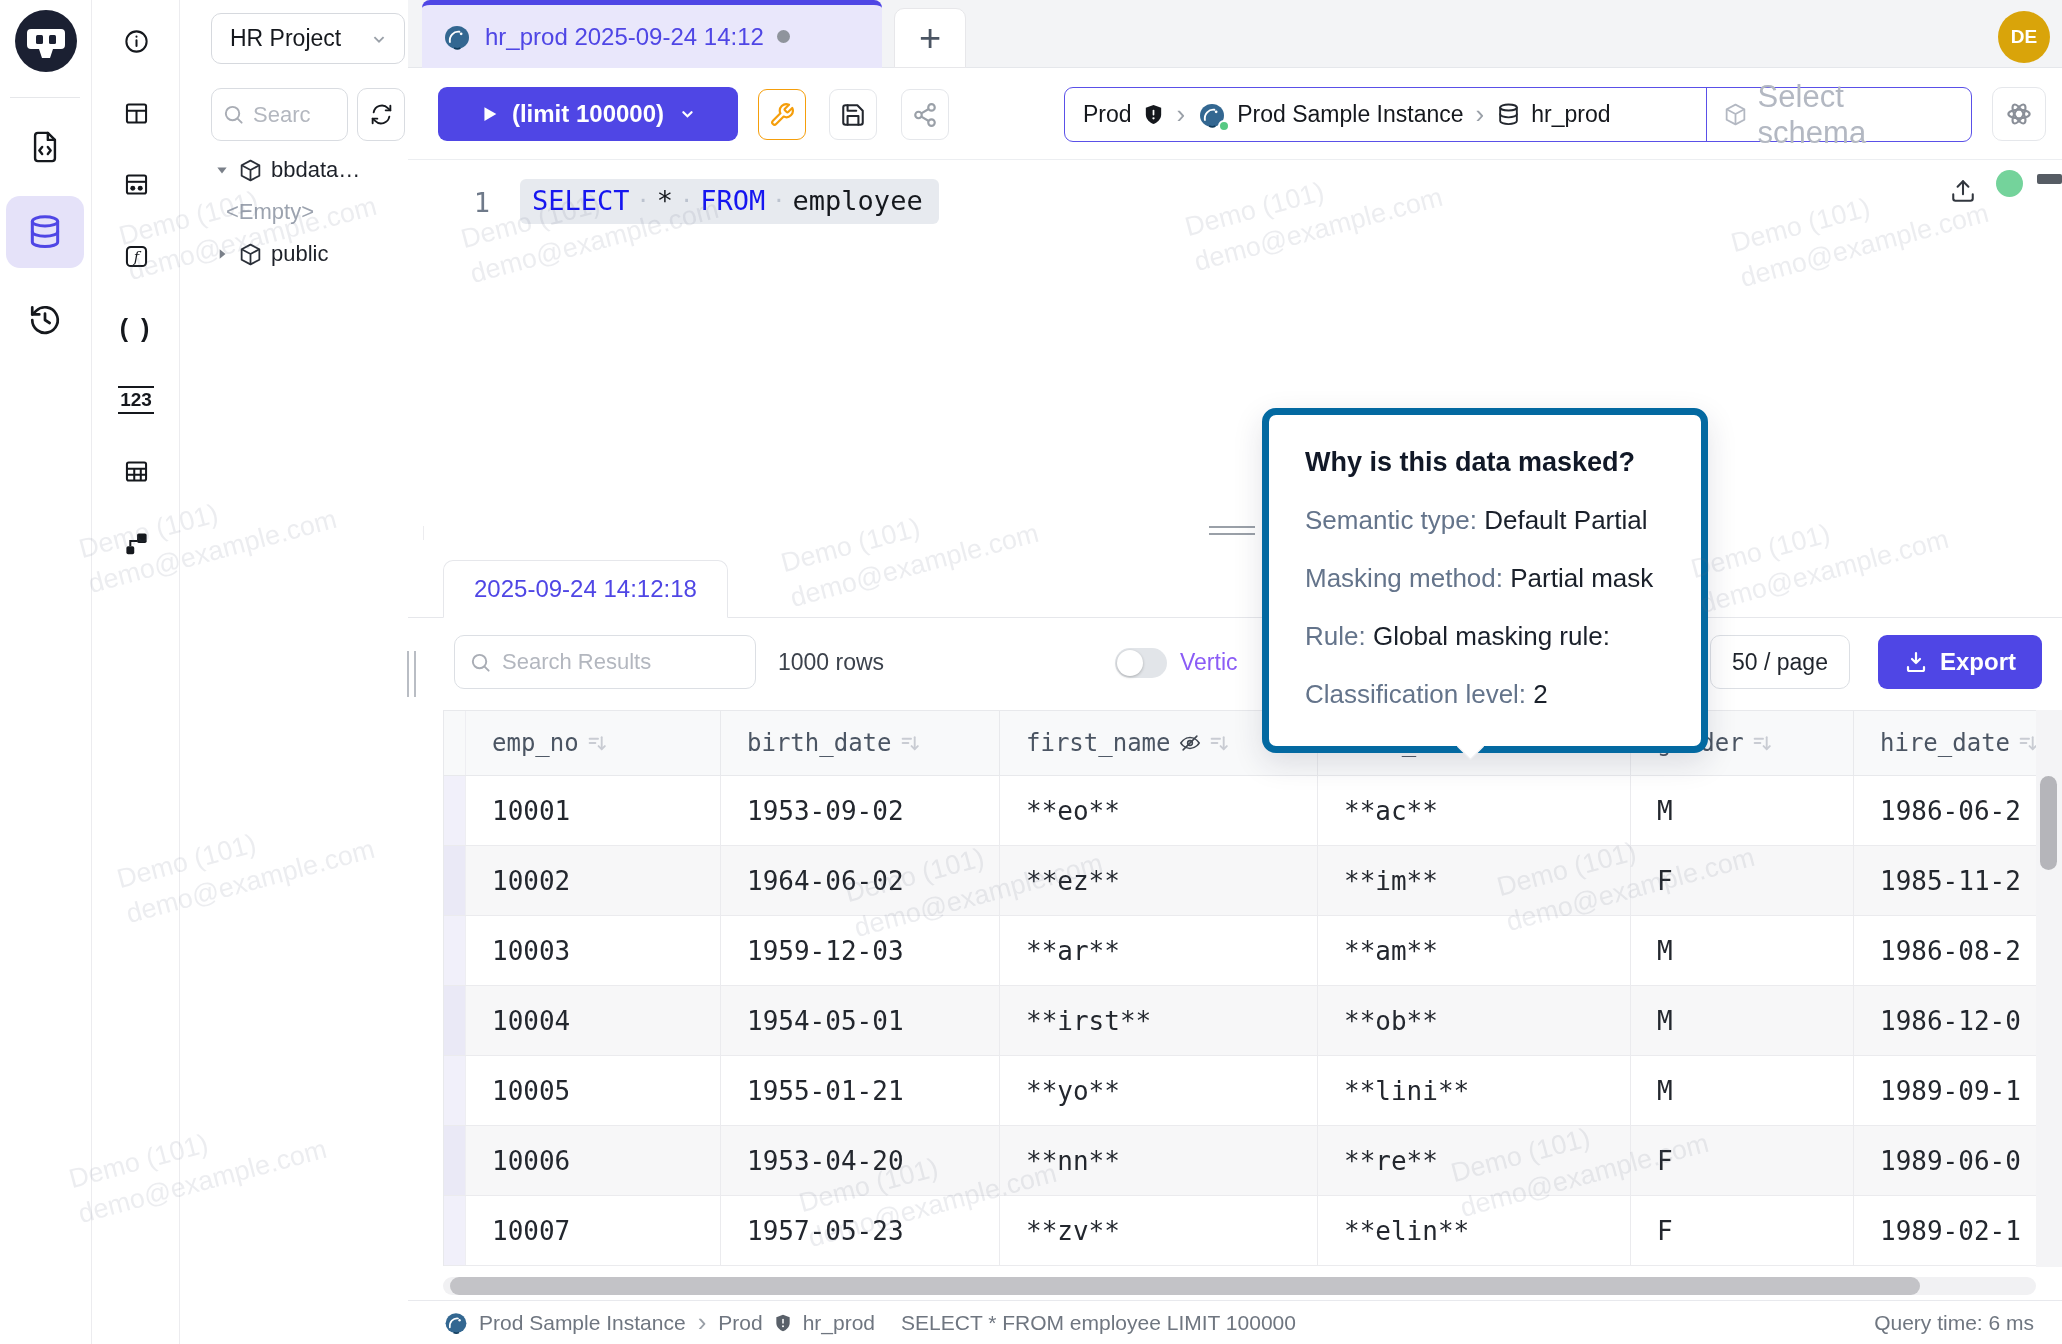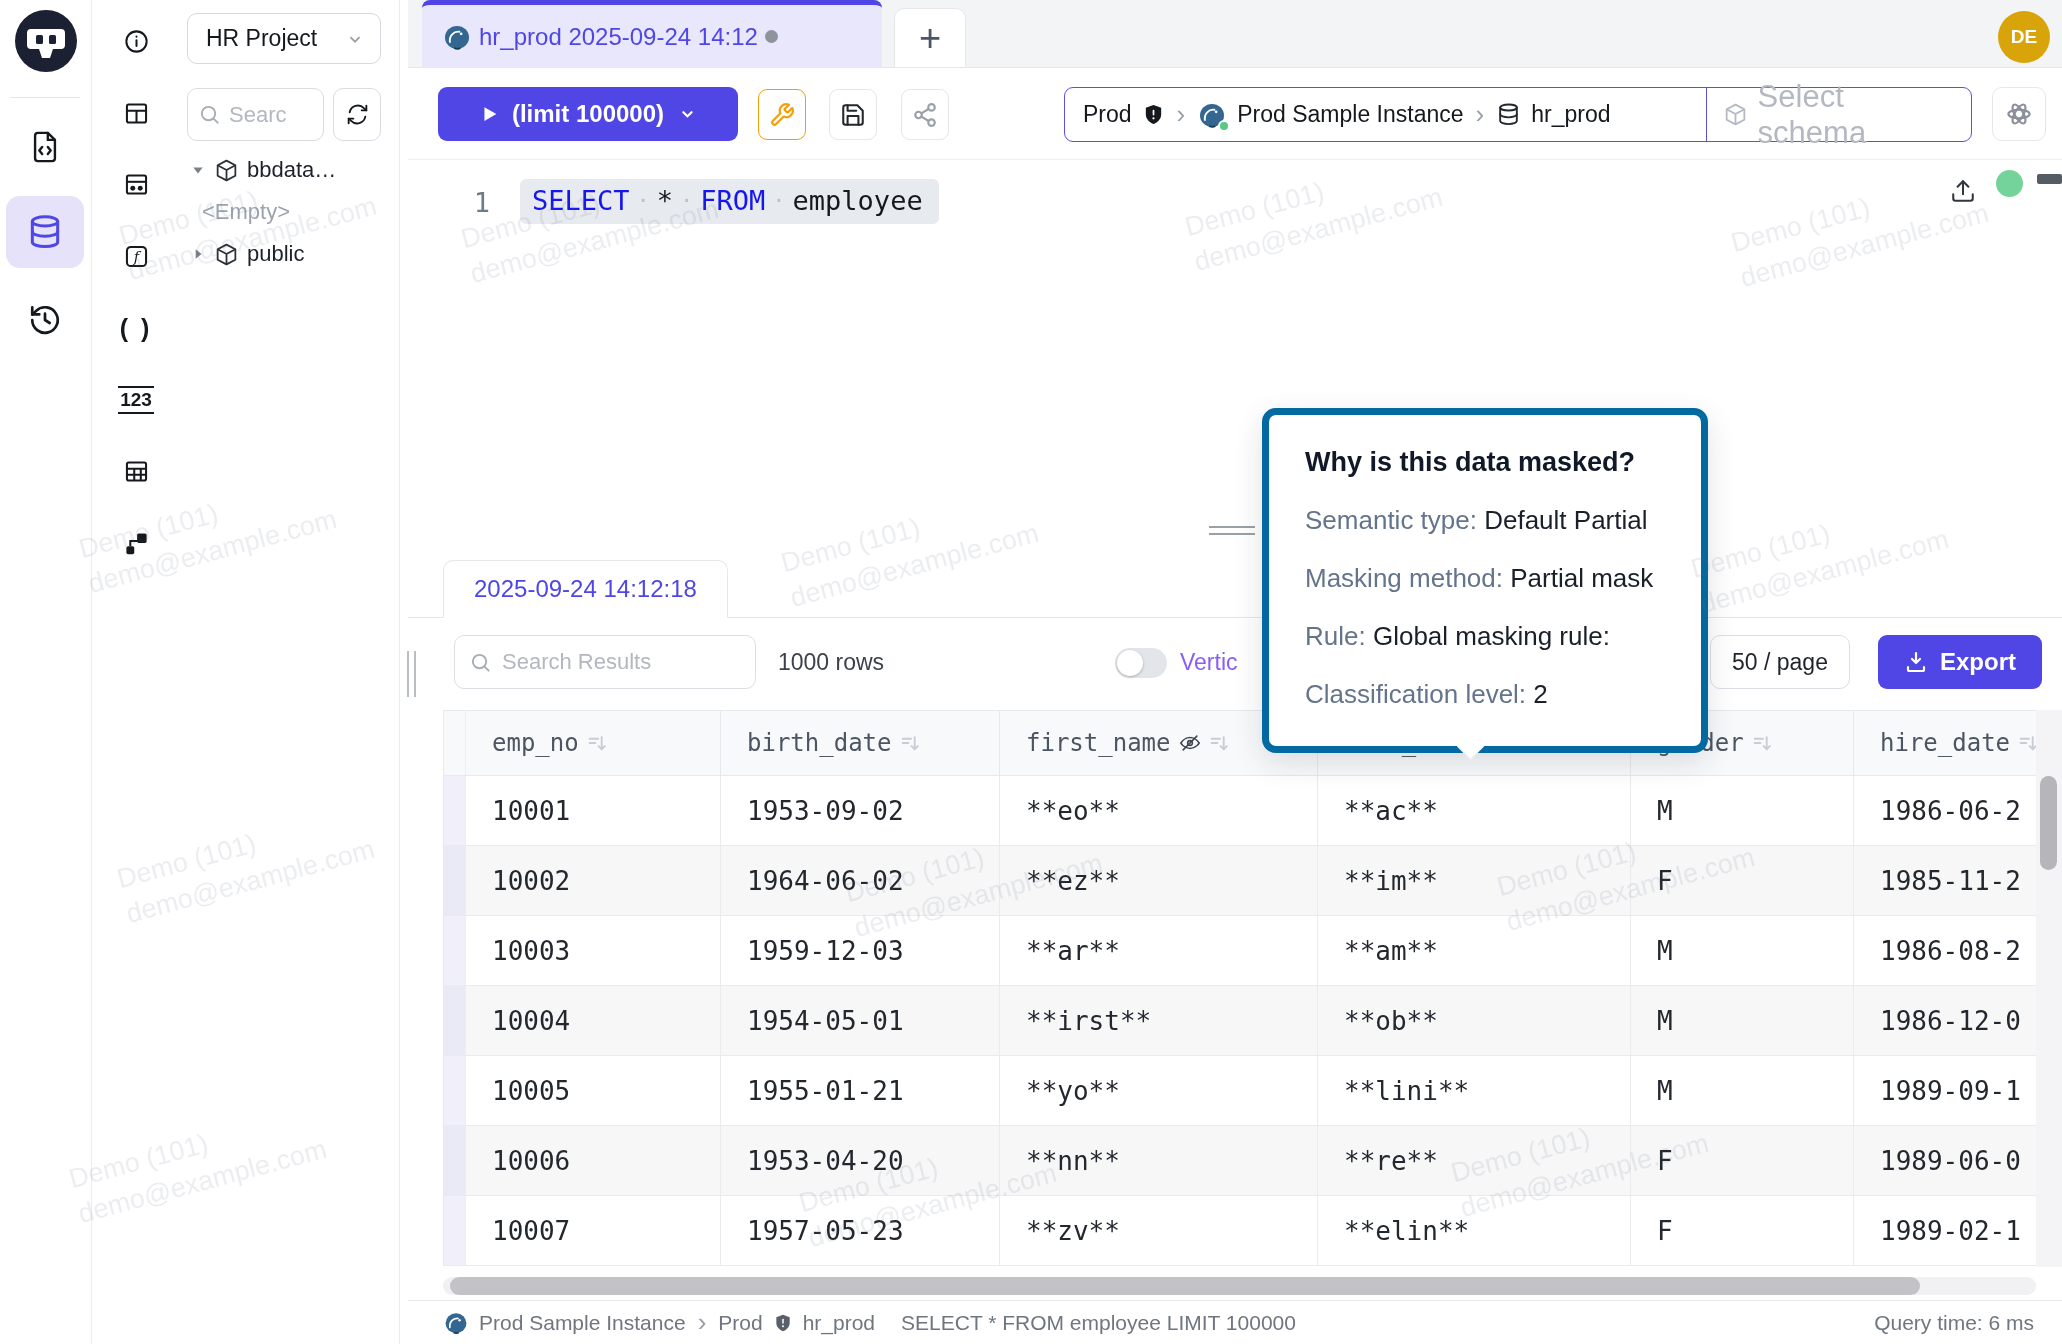--- a/index.html
+++ b/index.html
@@ -13,34 +13,34 @@
 #logo{position:absolute;left:14px;top:9px;width:64px;height:64px}
 #rail-divider{position:absolute;left:10px;top:97px;width:70px;border-top:1px solid #e6e7ea}
 .rail-btn{position:absolute;left:6px;width:78px;height:72px;display:flex;align-items:center;justify-content:center;border-radius:14px;cursor:pointer}
 .rail-btn.active{background:#e5e2f9}
 
 #iconcol{position:absolute;left:92px;top:0;width:88px;height:1344px;border-right:1px solid #ececef;background:#fff}
 .icol-btn{position:absolute;left:20px;width:48px;height:48px;display:flex;align-items:center;justify-content:center;cursor:pointer}
 .num123{font-size:19px;font-weight:700;border-top:2.5px solid #15181d;border-bottom:2.5px solid #15181d;padding:1px 2px;line-height:22px}
 .parens{font-size:25px;font-weight:600;letter-spacing:3px}
 
-#sidebar{position:absolute;left:172px;top:0;width:228px;height:1344px;border-right:1px solid #ececef;background:#fff}
+#sidebar{position:absolute;left:196px;top:0;width:228px;height:1344px;border-right:1px solid #ececef;background:#fff}
 #project-btn{position:absolute;left:15px;top:13px;width:194px;height:51px;border:1px solid #d6d9de;border-radius:10px;display:flex;align-items:center;justify-content:space-between;padding:0 14px 0 18px;font-size:23px;color:#15181d;cursor:pointer;background:#fff}
 #sb-search{position:absolute;left:15px;top:88px;width:137px;height:53px;border:1px solid #d9dce1;border-radius:10px;display:flex;align-items:center;padding:0 10px;gap:8px;background:#fff}
 #sb-search input{border:0;width:90px;font-size:22px;color:#15181d}
 #sb-search input::placeholder{color:#b3b7bf}
 #sb-refresh{position:absolute;left:161px;top:88px;width:48px;height:53px;border:1px solid #d9dce1;border-radius:10px;display:flex;align-items:center;justify-content:center;background:#fff;cursor:pointer}
 #tree{position:absolute;left:0;top:149px;width:228px}
 .tree-row{height:42px;display:flex;align-items:center;gap:8px;padding-left:18px;font-size:22px;color:#1d2129;cursor:pointer;white-space:nowrap}
 .tree-row.muted{color:#9ca3af;padding-left:30px;cursor:default}
 .tree-row .caret{width:16px;display:flex;justify-content:center}
 
 #main{position:absolute;left:408px;top:0;width:1654px;height:1344px}
 #tabbar{position:absolute;left:0;top:0;width:1654px;height:68px;background:#f3f4f6;border-bottom:1px solid #e5e7eb}
-#tab-active{position:absolute;left:14px;top:0;width:460px;height:68px;background:#e9e7fb;border-top:5px solid #4f46e5;border-radius:8px 8px 0 0;display:flex;align-items:center;gap:7px;padding:0 20px;color:#4f46e5;font-size:24px;cursor:pointer}
+#tab-active{position:absolute;left:14px;top:0;width:460px;height:68px;background:#e9e7fb;border-top:5px solid #4f46e5;border-radius:8px 8px 0 0;display:flex;align-items:center;gap:13px;padding:0 20px;color:#4f46e5;font-size:24px;cursor:pointer}
 #tab-dot{width:13px;height:13px;border-radius:50%;background:#8f949c}
 #tab-add{position:absolute;left:486px;top:8px;width:72px;height:60px;background:#fff;border:1px solid #e7e7ea;border-radius:10px 10px 0 0;display:flex;align-items:center;justify-content:center;font-size:38px;font-weight:300;color:#4b5563;cursor:pointer}
 #avatar{position:absolute;left:1590px;top:11px;width:52px;height:52px;border-radius:50%;background:#d9a40a;color:#fff;display:flex;align-items:center;justify-content:center;font-size:19px;font-weight:700;cursor:pointer}
 
 #toolbar{position:absolute;left:0;top:68px;width:1654px;height:92px;background:#fff;border-bottom:1px solid #eceef1}
 #run-btn{position:absolute;left:30px;top:19px;width:300px;height:54px;background:#4f46e5;border:none;border-radius:9px;display:flex;align-items:center;justify-content:center;gap:12px;color:#fff;font-size:24px;font-weight:600;cursor:pointer}
 .tb-sq{position:absolute;top:21px;width:48px;height:51px;background:#fff;border:1px solid #e5e7eb;border-radius:9px;display:flex;align-items:center;justify-content:center;cursor:pointer}
 #wrench-btn{left:350px;border:1.5px solid #f59e0b}
 #save-btn{left:421px}
 #share-btn{left:493px}

